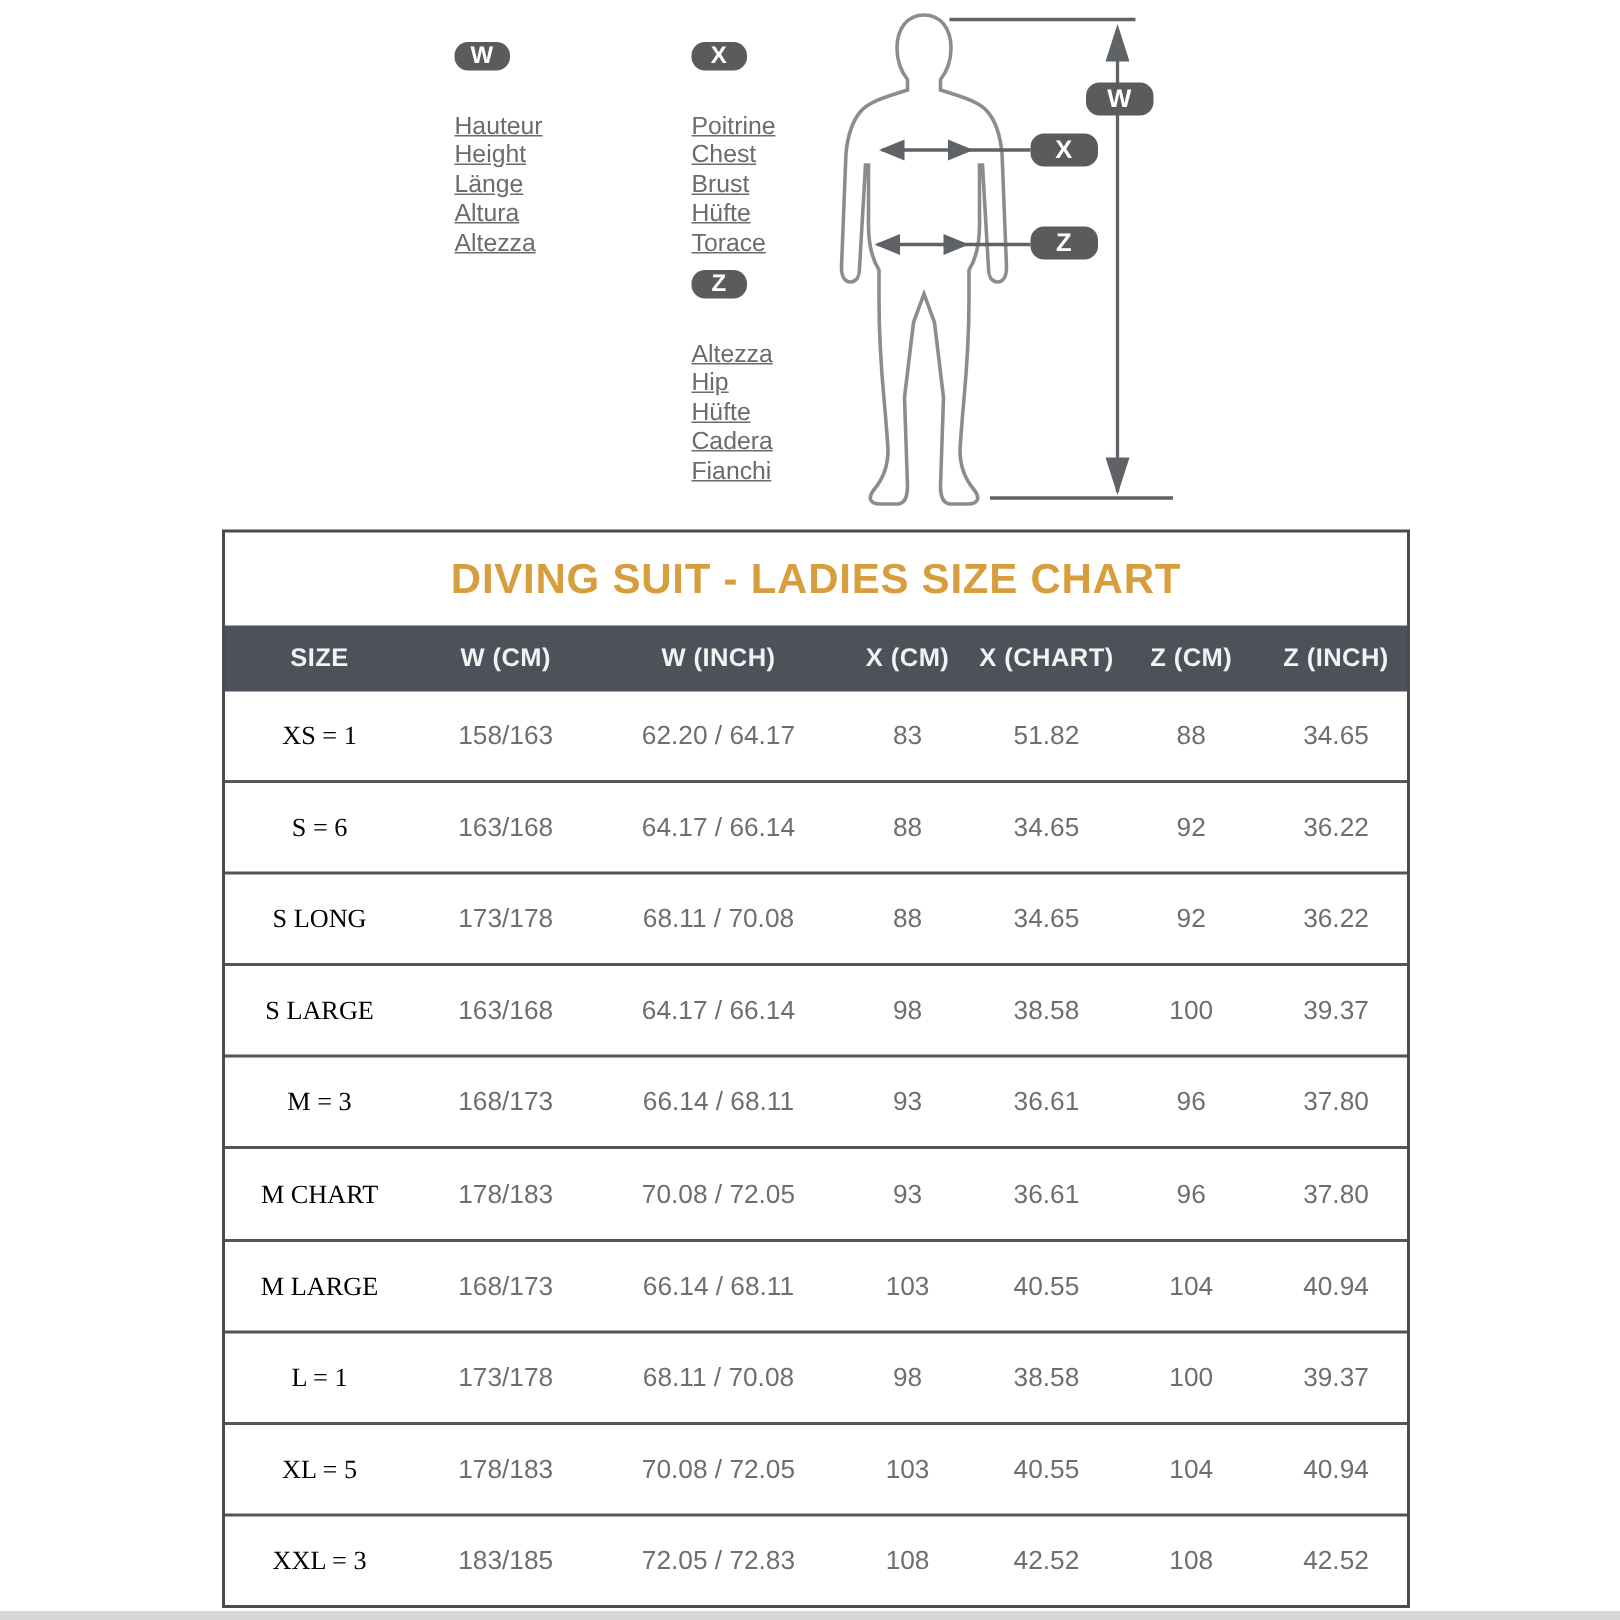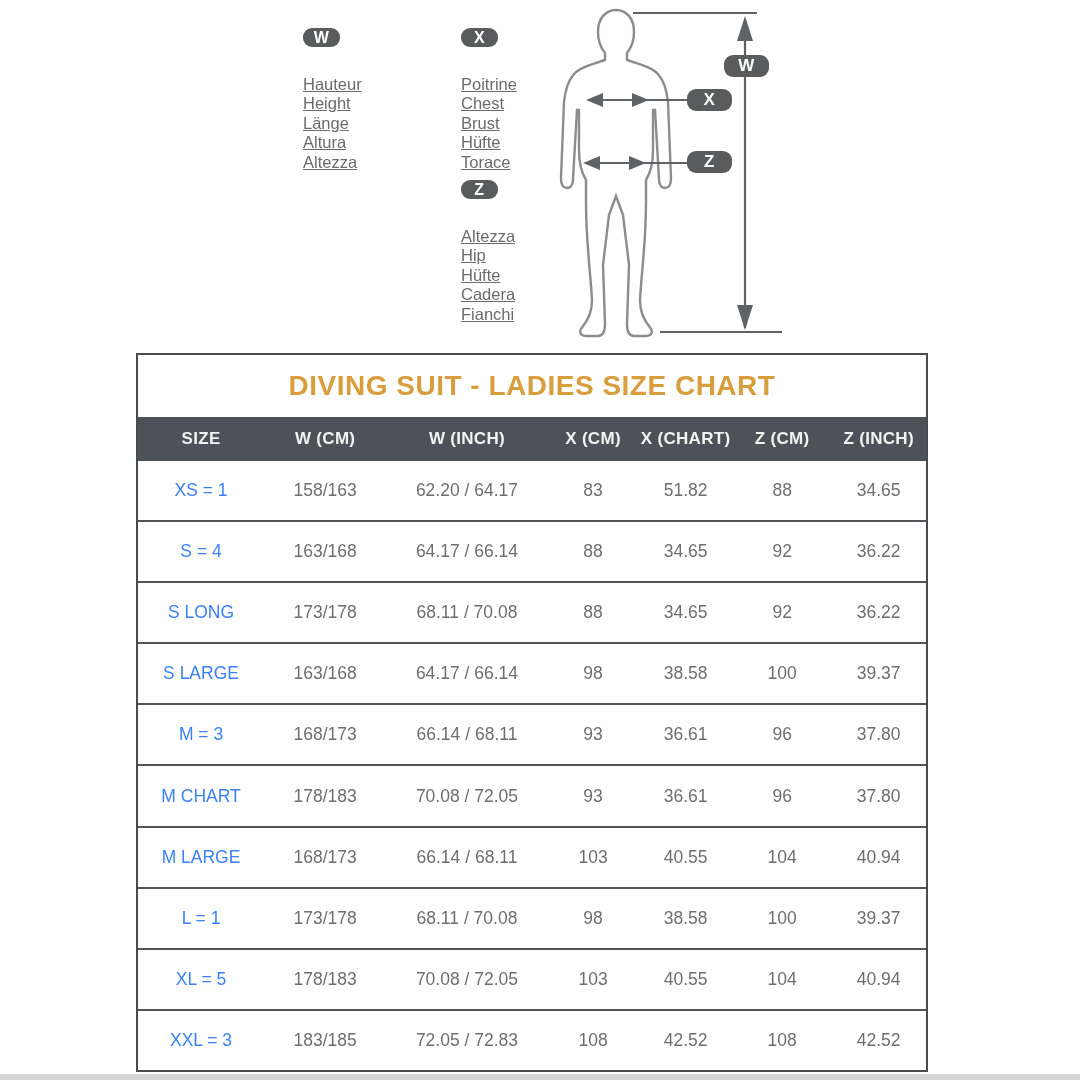--- a/index.html
+++ b/index.html
@@ -25,40 +25,40 @@
   #legend-x { left: 461px; top: 28px; }
   #legend-z { left: 461px; top: 180px; }
   .legend .badge { left: 0; top: 0; }
 
   #badge-hero-w { left: 724px; top: 55px; }
   #badge-hero-x { left: 687px; top: 89px; }
   #badge-hero-z { left: 687px; top: 151px; }
 
   
   .chart-box {
-    position: absolute; left: 136px; top: 353px; width: 792px; height: 719px;
+    position: absolute; left: 148px; top: 353px; width: 792px; height: 719px;
     border: 2px solid #4a4b4e; background: #ffffff; display: flex; flex-direction: column;
   }
   .chart-title {
     height: 62px; display: flex; align-items: center; justify-content: center;
     color: #d89e3e; font-size: 28px; font-weight: bold; letter-spacing: .5px;
   }
   .grid-row {
     display: grid;
     grid-template-columns: 16% 15.5% 20.5% 11.5% 12% 12.5% 12%;
     align-items: center; text-align: center;
   }
   .thead {
     height: 44px; background: #4d525a; color: #f2f2f2;
     font-weight: bold; font-size: 17px; letter-spacing: .3px;
   }
   .tbody { flex: 1; display: flex; flex-direction: column; }
   .trow { flex: 1; font-size: 17.5px; color: #6e6e6e; }
   .trow + .trow { border-top: 2px solid #54555a; }
-  .trow .cell:first-child { color: #3b82f6; }
+  .trow .cell:first-child { color: #000000; font-family: Liberation Serif, serif; }
 
   .bottom-strip { position: absolute; left: 0; top: 1074px; width: 1080px; height: 6px; background: #d6d6d6; }
 </style>
 </head>
 <body>
 
 <div class="hero">
 
   <svg width="1080" height="346" viewBox="0 0 1080 346">
 
@@ -147,21 +147,21 @@
       <div class="grid-row trow">
         <div class="cell">XS = 1</div>
         <div class="cell">158/163</div>
         <div class="cell">62.20 / 64.17</div>
         <div class="cell">83</div>
         <div class="cell">51.82</div>
         <div class="cell">88</div>
         <div class="cell">34.65</div>
       </div>
       <div class="grid-row trow">
-        <div class="cell">S = 4</div>
+        <div class="cell">S = 6</div>
         <div class="cell">163/168</div>
         <div class="cell">64.17 / 66.14</div>
         <div class="cell">88</div>
         <div class="cell">34.65</div>
         <div class="cell">92</div>
         <div class="cell">36.22</div>
       </div>
       <div class="grid-row trow">
         <div class="cell">S LONG</div>
         <div class="cell">173/178</div>

